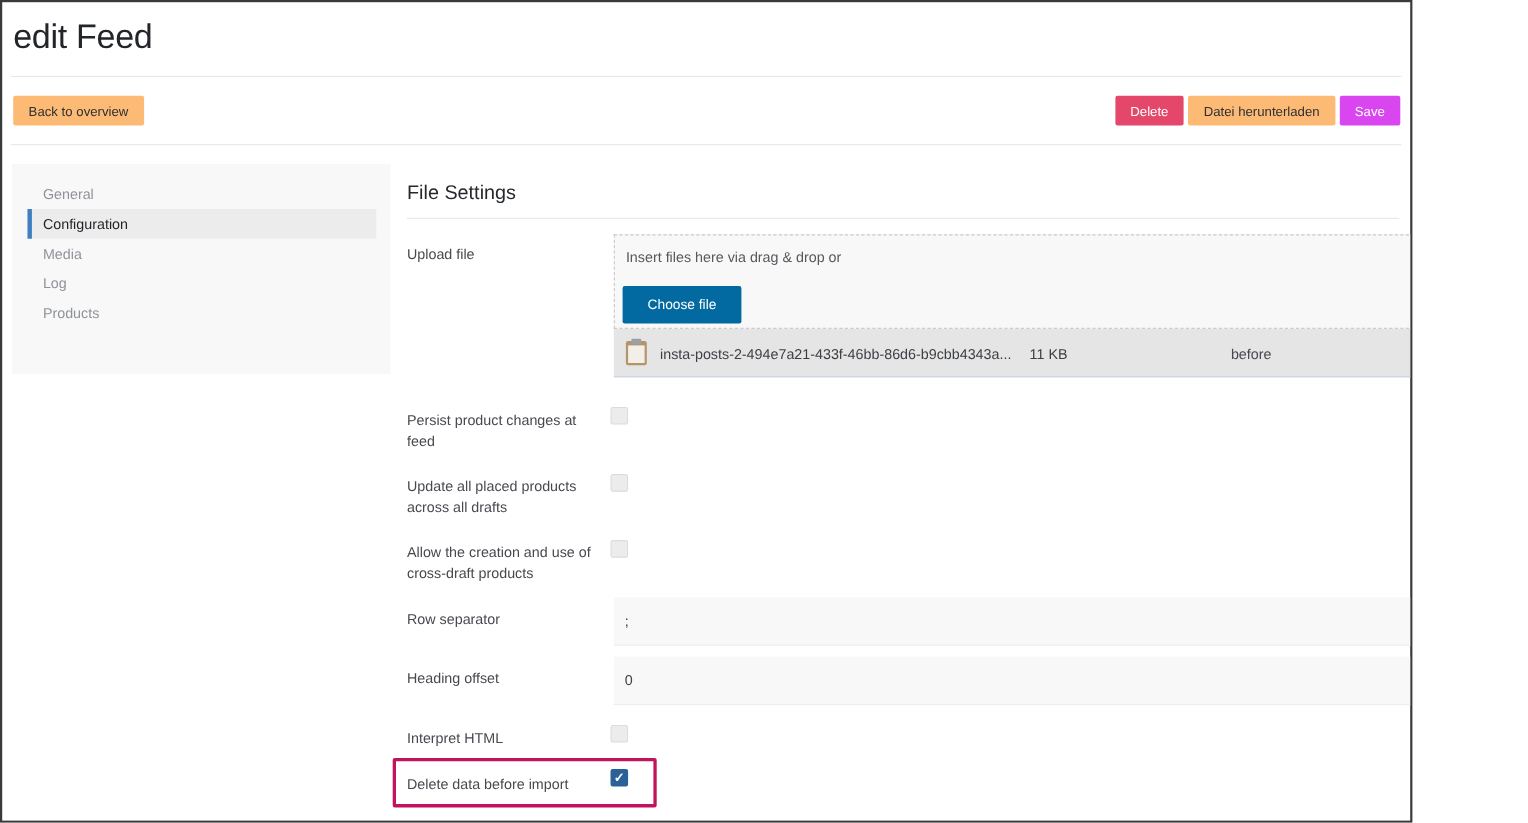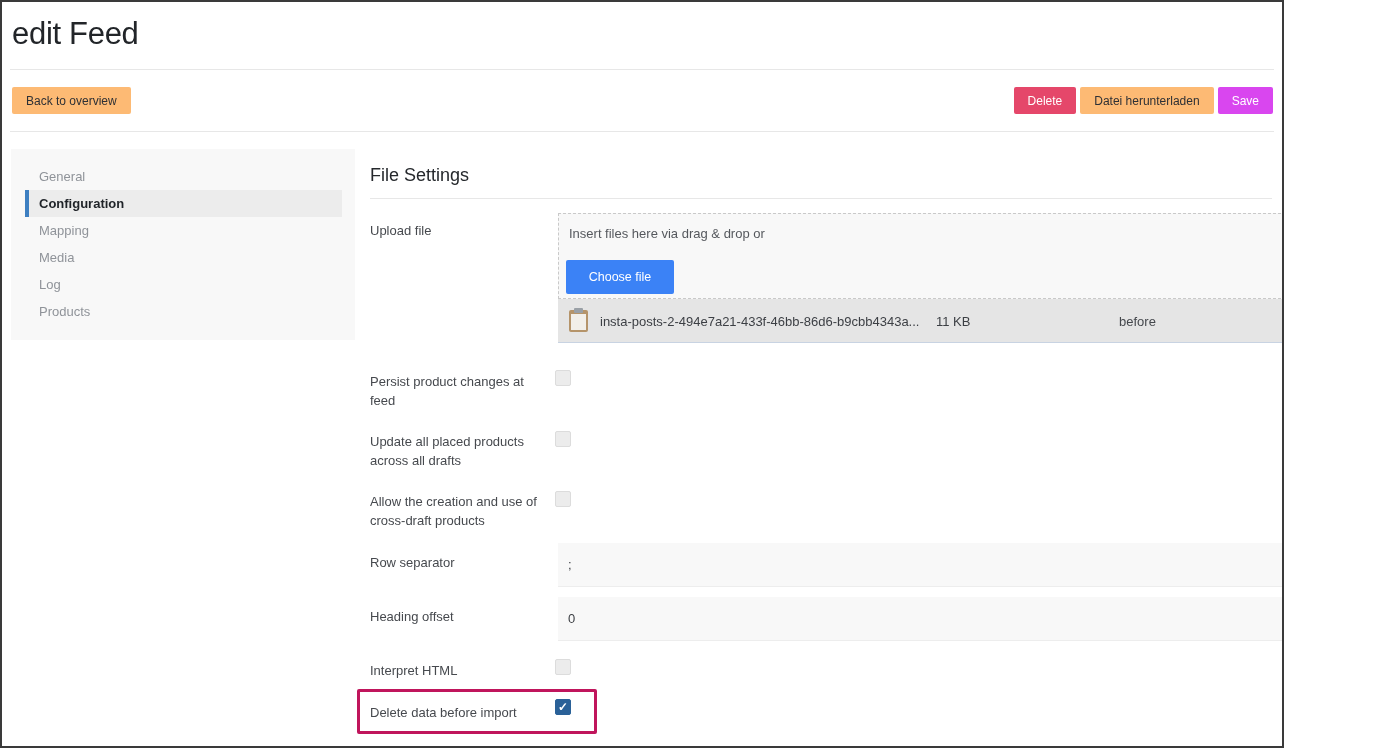--- a/index.html
+++ b/index.html
@@ -53,21 +53,21 @@
     margin: 0 13px 0 14px;
     padding-left: 10px;
     border-left: 4px solid transparent;
     font-size: 13px; color: #8f9399;
     cursor: pointer;
     display: flex; align-items: center;
   }
   .nav-item.active {
     background: #ececec;
     border-left-color: #3d7fc1;
-    color: #1f2328; font-weight: 700;
+    color: #1f2328; font-weight: 400;
   }
 
   .section-title {
     position: absolute; left: 368px; top: 163px;
     font-size: 18px; font-weight: 500; color: #25282c;
   }
 
   .field-label {
     position: absolute; left: 368px; width: 172px;
     font-size: 13px; color: #46494e; line-height: 19px;
@@ -79,21 +79,21 @@
     background: #f8f8f8;
     border: 1px dashed #c9c9c9;
   }
   .dropzone-text {
     position: absolute; left: 10px; top: 12px;
     font-size: 13px; color: #55585d;
   }
   .choose-file-btn {
     position: absolute; left: 7px; top: 46px;
     width: 108px; height: 34px;
-    background: #3b82f6; color: #ffffff;
+    background: #0369a1; color: #ffffff;
     border: none; border-radius: 2px;
     font-family: "Liberation Sans", sans-serif;
     font-size: 12.5px; cursor: pointer;
   }
 
   .file-row {
     position: absolute; left: 556px; top: 297px;
     width: 823px; height: 44px;
     background: #e5e5e5;
     border-bottom: 1px solid #c8d3e2;
@@ -181,23 +181,20 @@
   <div class="hr hr2"></div>
 
   <nav class="sidebar">
     <div class="nav-item">
       <span>General</span>
     </div>
     <div class="nav-item active">
       <span>Configuration</span>
     </div>
     <div class="nav-item">
-      <span>Mapping</span>
-    </div>
-    <div class="nav-item">
       <span>Media</span>
     </div>
     <div class="nav-item">
       <span>Log</span>
     </div>
     <div class="nav-item">
       <span>Products</span>
     </div>
   </nav>
 

